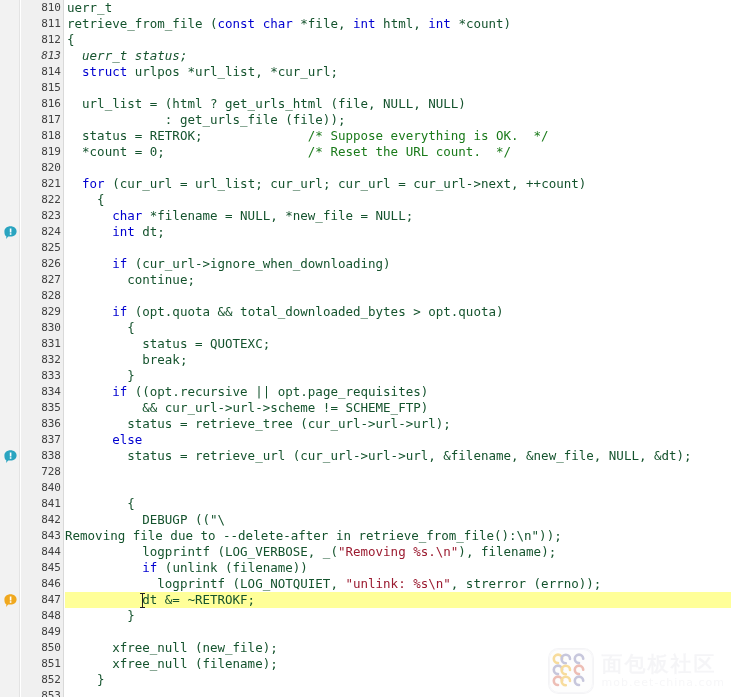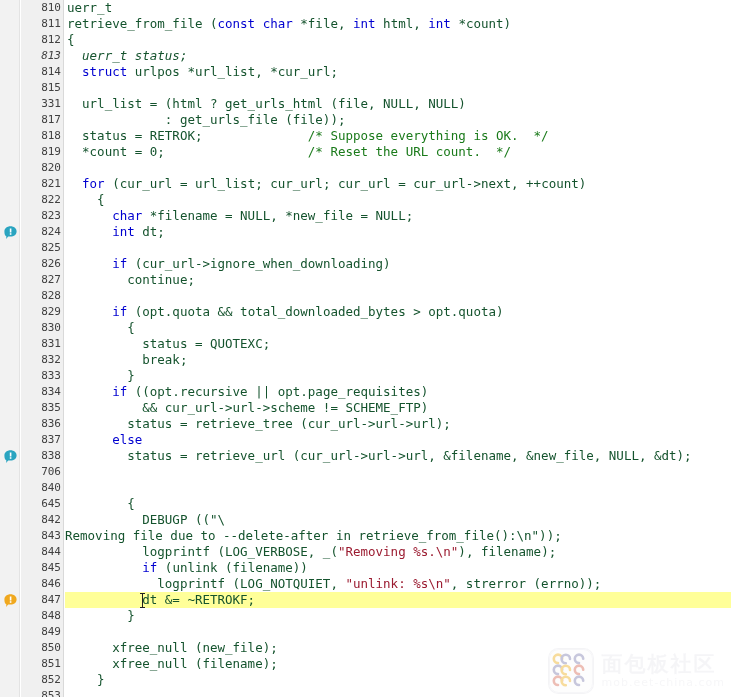--- a/index.html
+++ b/index.html
@@ -183,21 +183,21 @@
   <div class="gutter-strip"></div>
   <div class="gutter-num-bg"></div>
 
   <div class="rows" id="rows">
       <div class="row" style="top: 0px; position: absolute; left: 0px; right: 0px;"><div class="ln">810</div><div class="code-text"><span class="pl">uerr_t</span></div></div>
       <div class="row" style="top: 16px; position: absolute; left: 0px; right: 0px;"><div class="ln">811</div><div class="code-text"><span class="pl">retrieve_from_file (</span><span class="kw">const</span><span class="pl"> </span><span class="kw">char</span><span class="pl"> *file, </span><span class="kw">int</span><span class="pl"> html, </span><span class="kw">int</span><span class="pl"> *count)</span></div></div>
       <div class="row" style="top: 32px; position: absolute; left: 0px; right: 0px;"><div class="ln">812</div><div class="code-text"><span class="pl">{</span></div></div>
       <div class="row" style="top: 48px; position: absolute; left: 0px; right: 0px; font-style: italic;"><div class="ln">813</div><div class="code-text"><span class="pl">  uerr_t status;</span></div></div>
       <div class="row" style="top: 64px; position: absolute; left: 0px; right: 0px;"><div class="ln">814</div><div class="code-text"><span class="pl">  </span><span class="kw">struct</span><span class="pl"> urlpos *url_list, *cur_url;</span></div></div>
       <div class="row" style="top: 80px; position: absolute; left: 0px; right: 0px;"><div class="ln">815</div><div class="code-text"><span class="pl"></span></div></div>
-      <div class="row" style="top: 96px; position: absolute; left: 0px; right: 0px;"><div class="ln">331</div><div class="code-text"><span class="pl">  url_list = (html ? get_urls_html (file, NULL, NULL)</span></div></div>
+      <div class="row" style="top: 96px; position: absolute; left: 0px; right: 0px;"><div class="ln">816</div><div class="code-text"><span class="pl">  url_list = (html ? get_urls_html (file, NULL, NULL)</span></div></div>
       <div class="row" style="top: 112px; position: absolute; left: 0px; right: 0px;"><div class="ln">817</div><div class="code-text"><span class="pl">             : get_urls_file (file));</span></div></div>
       <div class="row" style="top: 128px; position: absolute; left: 0px; right: 0px;"><div class="ln">818</div><div class="code-text"><span class="pl">  status = RETROK;              </span><span class="cm">/* Suppose everything is OK.  */</span></div></div>
       <div class="row" style="top: 144px; position: absolute; left: 0px; right: 0px;"><div class="ln">819</div><div class="code-text"><span class="pl">  *count = 0;                   </span><span class="cm">/* Reset the URL count.  */</span></div></div>
       <div class="row" style="top: 160px; position: absolute; left: 0px; right: 0px;"><div class="ln">820</div><div class="code-text"><span class="pl"></span></div></div>
       <div class="row" style="top: 176px; position: absolute; left: 0px; right: 0px;"><div class="ln">821</div><div class="code-text"><span class="pl">  </span><span class="kw">for</span><span class="pl"> (cur_url = url_list; cur_url; cur_url = cur_url-&gt;next, ++count)</span></div></div>
       <div class="row" style="top: 192px; position: absolute; left: 0px; right: 0px;"><div class="ln">822</div><div class="code-text"><span class="pl">    {</span></div></div>
       <div class="row" style="top: 208px; position: absolute; left: 0px; right: 0px;"><div class="ln">823</div><div class="code-text"><span class="pl">      </span><span class="kw">char</span><span class="pl"> *filename = NULL, *new_file = NULL;</span></div></div>
       <div class="row" style="top: 224px; position: absolute; left: 0px; right: 0px;"><div class="marker" style="top: 1px;"><svg width="15" height="15" viewBox="0 0 15 15">
             <path d="M7.5 1.2 C11 1.2 13.6 3.4 13.6 6.4 C13.6 9.4 11 11.6 7.5 11.6 L5.2 11.6 L3.1 14.0 L3.4 11.4 C2.0 10.5 1.4 9.0 1.4 6.4 C1.4 3.4 4.0 1.2 7.5 1.2 Z" fill="#2aa4c0"></path>
             <path d="M6.8 3.4 h1.6 v4.0 h-1.6 Z" fill="#ffffff"></path>
@@ -214,23 +214,23 @@
       <div class="row" style="top: 368px; position: absolute; left: 0px; right: 0px;"><div class="ln">833</div><div class="code-text"><span class="pl">        }</span></div></div>
       <div class="row" style="top: 384px; position: absolute; left: 0px; right: 0px;"><div class="ln">834</div><div class="code-text"><span class="pl">      </span><span class="kw">if</span><span class="pl"> ((opt.recursive || opt.page_requisites)</span></div></div>
       <div class="row" style="top: 400px; position: absolute; left: 0px; right: 0px;"><div class="ln">835</div><div class="code-text"><span class="pl">          &amp;&amp; cur_url-&gt;url-&gt;scheme != SCHEME_FTP)</span></div></div>
       <div class="row" style="top: 416px; position: absolute; left: 0px; right: 0px;"><div class="ln">836</div><div class="code-text"><span class="pl">        status = retrieve_tree (cur_url-&gt;url-&gt;url);</span></div></div>
       <div class="row" style="top: 432px; position: absolute; left: 0px; right: 0px;"><div class="ln">837</div><div class="code-text"><span class="pl">      </span><span class="kw">else</span></div></div>
       <div class="row" style="top: 448px; position: absolute; left: 0px; right: 0px;"><div class="marker" style="top: 1px;"><svg width="15" height="15" viewBox="0 0 15 15">
             <path d="M7.5 1.2 C11 1.2 13.6 3.4 13.6 6.4 C13.6 9.4 11 11.6 7.5 11.6 L5.2 11.6 L3.1 14.0 L3.4 11.4 C2.0 10.5 1.4 9.0 1.4 6.4 C1.4 3.4 4.0 1.2 7.5 1.2 Z" fill="#2aa4c0"></path>
             <path d="M6.8 3.4 h1.6 v4.0 h-1.6 Z" fill="#ffffff"></path>
             <rect x="6.8" y="8.2" width="1.6" height="1.6" fill="#ffffff"></rect>
           </svg></div><div class="ln">838</div><div class="code-text"><span class="pl">        status = retrieve_url (cur_url-&gt;url-&gt;url, &amp;filename, &amp;new_file, NULL, &amp;dt);</span></div></div>
-      <div class="row" style="top: 464px; position: absolute; left: 0px; right: 0px;"><div class="ln">706</div><div class="code-text"><span class="pl"></span></div></div>
+      <div class="row" style="top: 464px; position: absolute; left: 0px; right: 0px;"><div class="ln">728</div><div class="code-text"><span class="pl"></span></div></div>
       <div class="row" style="top: 480px; position: absolute; left: 0px; right: 0px;"><div class="ln">840</div></div>
-      <div class="row" style="top: 496px; position: absolute; left: 0px; right: 0px;"><div class="ln">645</div><div class="code-text"><span class="pl">        {</span></div></div>
+      <div class="row" style="top: 496px; position: absolute; left: 0px; right: 0px;"><div class="ln">841</div><div class="code-text"><span class="pl">        {</span></div></div>
       <div class="row" style="top: 512px; position: absolute; left: 0px; right: 0px;"><div class="ln">842</div><div class="code-text"><span class="pl">          DEBUGP (("\</span></div></div>
       <div class="row col0" style="top: 528px; position: absolute; left: 0px; right: 0px;"><div class="ln">843</div><div class="code-text"><span class="pl">Removing file due to --delete-after in retrieve_from_file():\n"));</span></div></div>
       <div class="row" style="top: 544px; position: absolute; left: 0px; right: 0px;"><div class="ln">844</div><div class="code-text"><span class="pl">          logprintf (LOG_VERBOSE, _(</span><span class="str">"Removing %s.\n"</span><span class="pl">), filename);</span></div></div>
       <div class="row" style="top: 560px; position: absolute; left: 0px; right: 0px;"><div class="ln">845</div><div class="code-text"><span class="pl">          </span><span class="kw">if</span><span class="pl"> (unlink (filename))</span></div></div>
       <div class="row" style="top: 576px; position: absolute; left: 0px; right: 0px;"><div class="ln">846</div><div class="code-text"><span class="pl">            logprintf (LOG_NOTQUIET, </span><span class="str">"unlink: %s\n"</span><span class="pl">, strerror (errno));</span></div></div>
       <div class="row highlight" style="top: 592px; position: absolute; left: 0px; right: 0px;"><div class="hl-band"></div><div class="marker" style="top: 1px;"><svg width="15" height="15" viewBox="0 0 15 15">
             <path d="M7.5 1.2 C11 1.2 13.6 3.4 13.6 6.4 C13.6 9.4 11 11.6 7.5 11.6 L5.2 11.6 L3.1 14.0 L3.4 11.4 C2.0 10.5 1.4 9.0 1.4 6.4 C1.4 3.4 4.0 1.2 7.5 1.2 Z" fill="#f0a81e"></path>
             <path d="M6.8 3.4 h1.6 v4.0 h-1.6 Z" fill="#ffffff"></path>
             <rect x="6.8" y="8.2" width="1.6" height="1.6" fill="#ffffff"></rect>
           </svg></div><div class="ln">847</div><div class="code-text"><span class="pl">          dt &amp;= ~RETROKF;</span></div><div class="caret" style="left: 142.2px;"></div></div>

